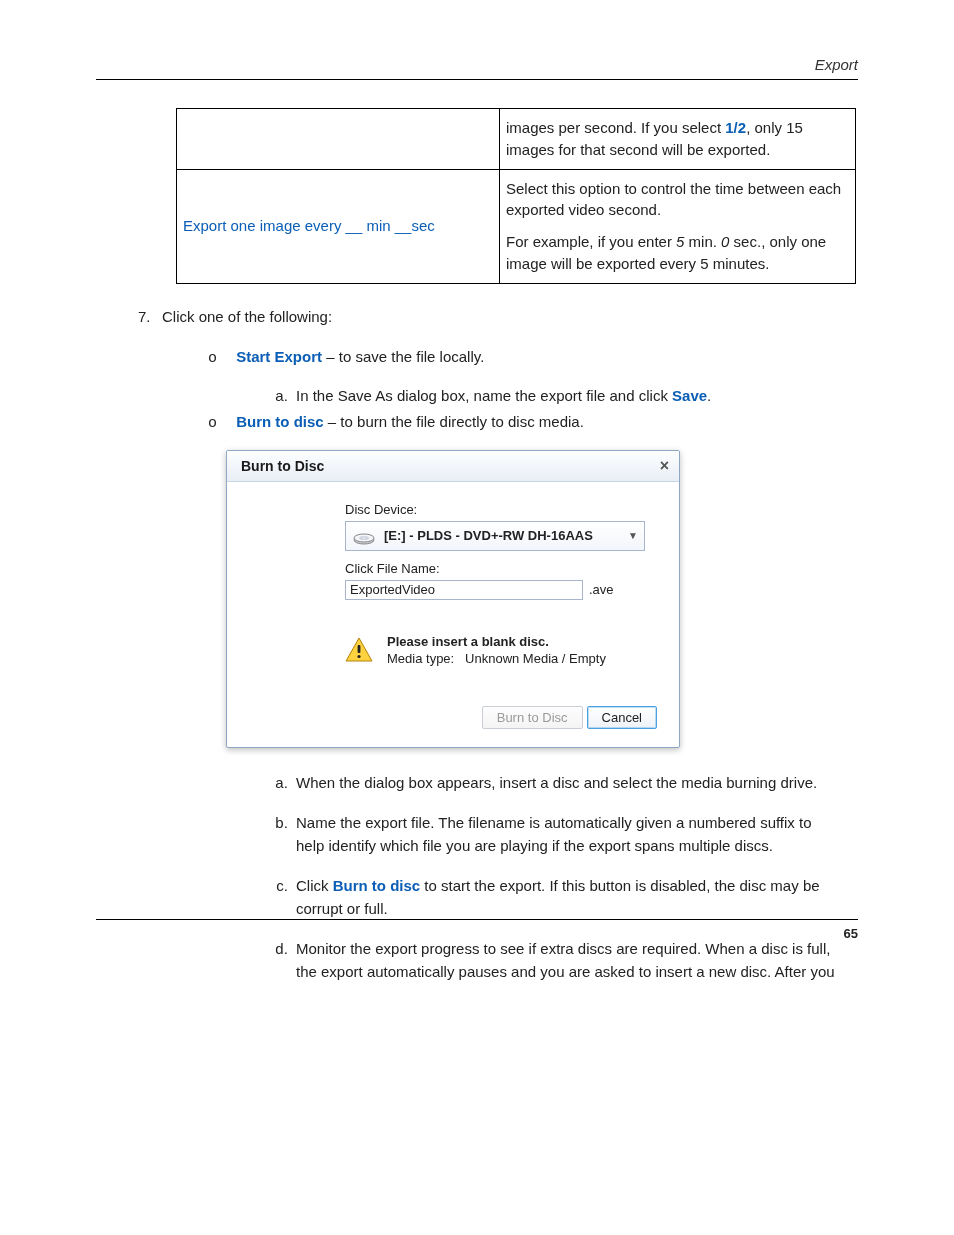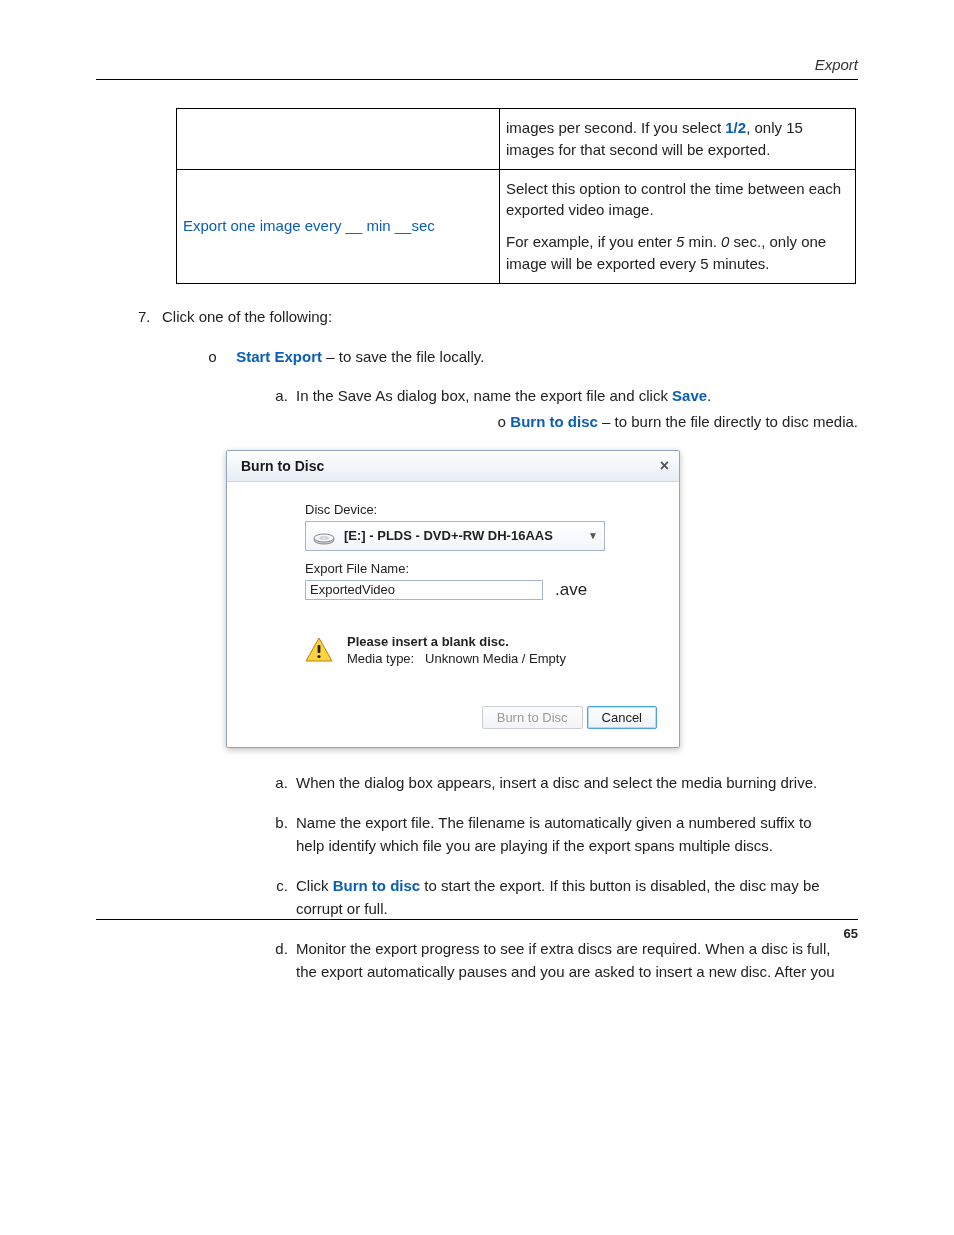--- a/index.html
+++ b/index.html
@@ -68,21 +68,21 @@
     align-items: center;
     justify-content: space-between;
     background: linear-gradient(#fdfefe, #e8eef6);
     border-bottom: 1px solid #c9d4e4;
     padding: 6px 10px 6px 14px;
     font-weight: 700;
     font-size: 14px;
     color: #1a1a1a;
   }
   .close-x { font-size: 16px; color: #555; cursor: default; }
-  .dialog-body { padding: 14px 18px 18px 78px; font-size: 13px; color: #222; }
+  .dialog-body { padding: 14px 18px 18px 118px; font-size: 13px; color: #222; }
   .field-label { margin-bottom: 4px; margin-top: 6px; }
   .dropdown {
     display: flex; align-items: center;
     border: 1px solid #a7b6cc;
     background: linear-gradient(#fff,#f2f5fa);
     padding: 4px 6px;
     width: 300px;
     justify-content: space-between;
     box-sizing: border-box;
   }
@@ -93,21 +93,21 @@
   .drive-ico svg { width: 24px; height: 20px; }
   .dd-left { display: flex; align-items: center; }
   .caret { font-size: 10px; color: #555; }
   .txt-input {
     border: 1px solid #a7b6cc;
     width: 238px; height: 20px;
     padding: 0 4px; font-size: 13px;
     display: inline-flex; align-items: center;
     box-sizing: border-box;
   }
-  .ext { margin-left: 12px; font-size: 17px; }
+  .ext { margin-left: 6px; font-size: 13px; }
   .warn-row { display: flex; align-items: center; margin-top: 34px; }
   .warn-row .msg { font-weight: 700; font-size: 13px; }
   .warn-row .sub { font-weight: 400; font-size: 13px; margin-top: 2px; }
   .warn-ico { width: 28px; height: 26px; margin-right: 14px; flex-shrink:0; }
   .dlg-buttons { display:flex; justify-content:flex-end; gap:4px; margin-top:40px; padding-right:4px;}
   .btn {
     border: 1px solid #9bb0c8;
     background: linear-gradient(#fff,#eef2f8);
     padding: 3px 14px;
     font-size: 13px;
@@ -141,21 +141,21 @@
     <tbody>
         <tr>
       <td class="label-cell"></td>
       <td>
         <span>images per second. If you select </span><span class="bold-text">1/2</span><span>, only 15 images for that second will be exported.</span>
       </td>
     </tr>
     <tr>
       <td class="label-cell">Export one image every __ min __sec</td>
       <td>
-        <div>Select this option to control the time between each exported video image.</div>
+        <div>Select this option to control the time between each exported video second.</div>
         <div class="row2-para2">
           <span>For example, if you enter </span><em style="font-style:italic">5</em><span> min. </span><em style="font-style:italic">0</em><span> sec., only one image will be exported every 5 minutes.</span>
         </div>
       </td>
     </tr>
   </tbody>
     </table>
 
   <div class="body-text" style="margin-top:22px; margin-left:42px;">
     <span style="display:inline-block;width:24px;">7.</span><span>Click one of the following:</span>
@@ -164,21 +164,21 @@
   <ul class="circle body-text" style="padding-left:136px;">
     <li>
       <span class="emph-blue">Start Export</span><span> – to save the file locally.</span>
     </li>
   </ul>
   <ol class="alpha tight body-text" style="padding-left:196px; margin-top:14px;">
     <li>
       <span>In the Save As dialog box, name the export file and click </span><span class="emph-blue">Save</span><span>.</span>
     </li>
   </ol>
-  <ul class="circle body-text" style="padding-left:136px; margin-top:4px;text-align:right;">
+  <ul class="circle body-text" style="padding-left:136px; margin-top:4px;">
     <li>
       <span class="emph-blue">Burn to disc</span><span> – to burn the file directly to disc media.</span>
     </li>
   </ul>
 
   <div class="dialog">
     <div class="dialog-title">
       <span>Burn to Disc</span>
       <span class="close-x">×</span>
     </div>
@@ -191,21 +191,21 @@
                 <ellipse cx="12" cy="14" rx="10" ry="4" fill="#d0d4da" stroke="#888"></ellipse>
                 <ellipse cx="12" cy="12" rx="10" ry="4" fill="#f4f6f9" stroke="#888"></ellipse>
                 <ellipse cx="12" cy="12" rx="5" ry="2" fill="#cfd5de"></ellipse>
                 <ellipse cx="12" cy="12" rx="1.4" ry=".6" fill="#fff"></ellipse>
               </svg>
           </span>
           <span style="font-weight:600;">[E:] - PLDS - DVD+-RW DH-16AAS</span>
         </span>
         <span class="caret">▼</span>
       </div>
-      <div class="field-label" style="margin-top:10px;">Export File Name:</div>
+      <div class="field-label" style="margin-top:10px;">Click File Name:</div>
       <div style="display:flex;align-items:center;">
         <span class="txt-input">
             <span>ExportedVideo</span>
           </span>
         <span class="ext">.ave</span>
       </div>
       <div class="warn-row">
         <span class="warn-ico">
           <svg viewBox="0 0 28 26">
               <polygon points="14,1 27,24 1,24" fill="#ffd23f" stroke="#b4820a" stroke-width="1"></polygon>

